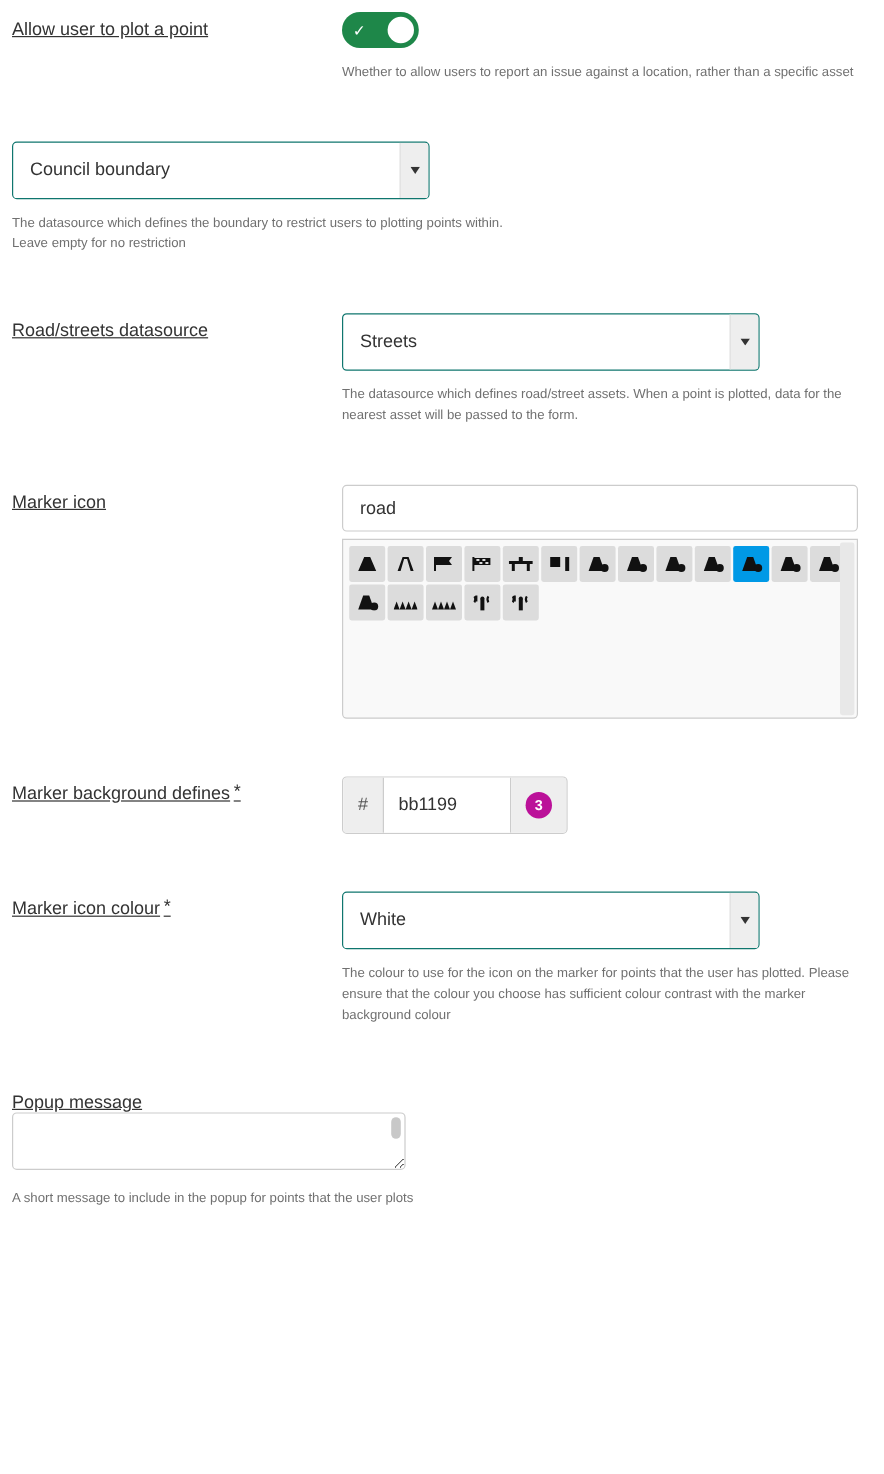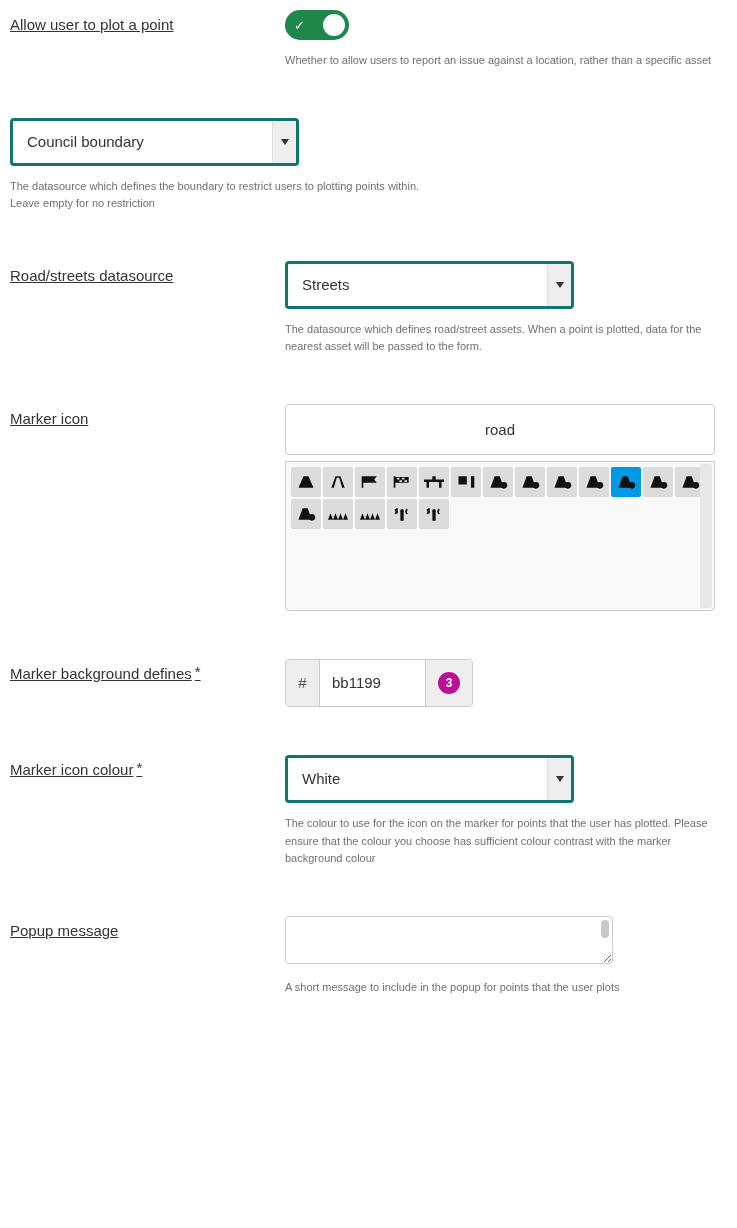--- a/index.html
+++ b/index.html
@@ -10,21 +10,21 @@
     font-size: 15px;
     color: #333;
     background: #fff;
     width: 737px;
   }
   .form-row {
     display: flex;
     align-items: flex-start;
     margin-bottom: 48px;
   }
-  .form-row:last-child { margin-bottom: 0; }
+  .form-row:last-child { margin-bottom: 0; flex-direction: column; }
   .label-col {
     width: 275px;
     flex-shrink: 0;
     padding-top: 6px;
     color: #333;
     text-decoration: underline;
   }
   .label-col .req {
     margin-left: 3px;
     position: relative;
@@ -66,24 +66,24 @@
     width: 22px;
     height: 22px;
     border-radius: 50%;
     background: #fff;
   }
 
   
   .select-wrapper {
     display: flex;
     height: 48px;
-    border: 3px solid #0f766e;
+    border: 1px solid #0f766e;
     border-radius: 4px;
     overflow: hidden;
-    width: 289px;
+    width: 348px;
     background: #fff;
   }
   .select-value {
     flex: 1;
     padding: 0 14px;
     display: flex;
     align-items: center;
     color: #333;
   }
   .select-caret {
@@ -92,28 +92,27 @@
     display: flex;
     align-items: center;
     justify-content: center;
     border-left: 1px solid #e0e0e0;
   }
   .select-caret svg { width: 8px; height: 6px; }
 
   
   .text-input {
     width: 100%;
-    height: 51px;
+    height: 39px;
     border: 1px solid #ccc;
     border-radius: 4px;
     padding: 0 14px;
     font-size: 15px;
     color: #333;
     font-family: inherit;
-    text-align: center;
   }
 
   
   .icon-panel {
     margin-top: 6px;
     border: 1px solid #ccc;
     border-top: 1px solid #ccc;
     border-radius: 0 0 4px 4px;
     background: #f9f9f9;
     height: 150px;

